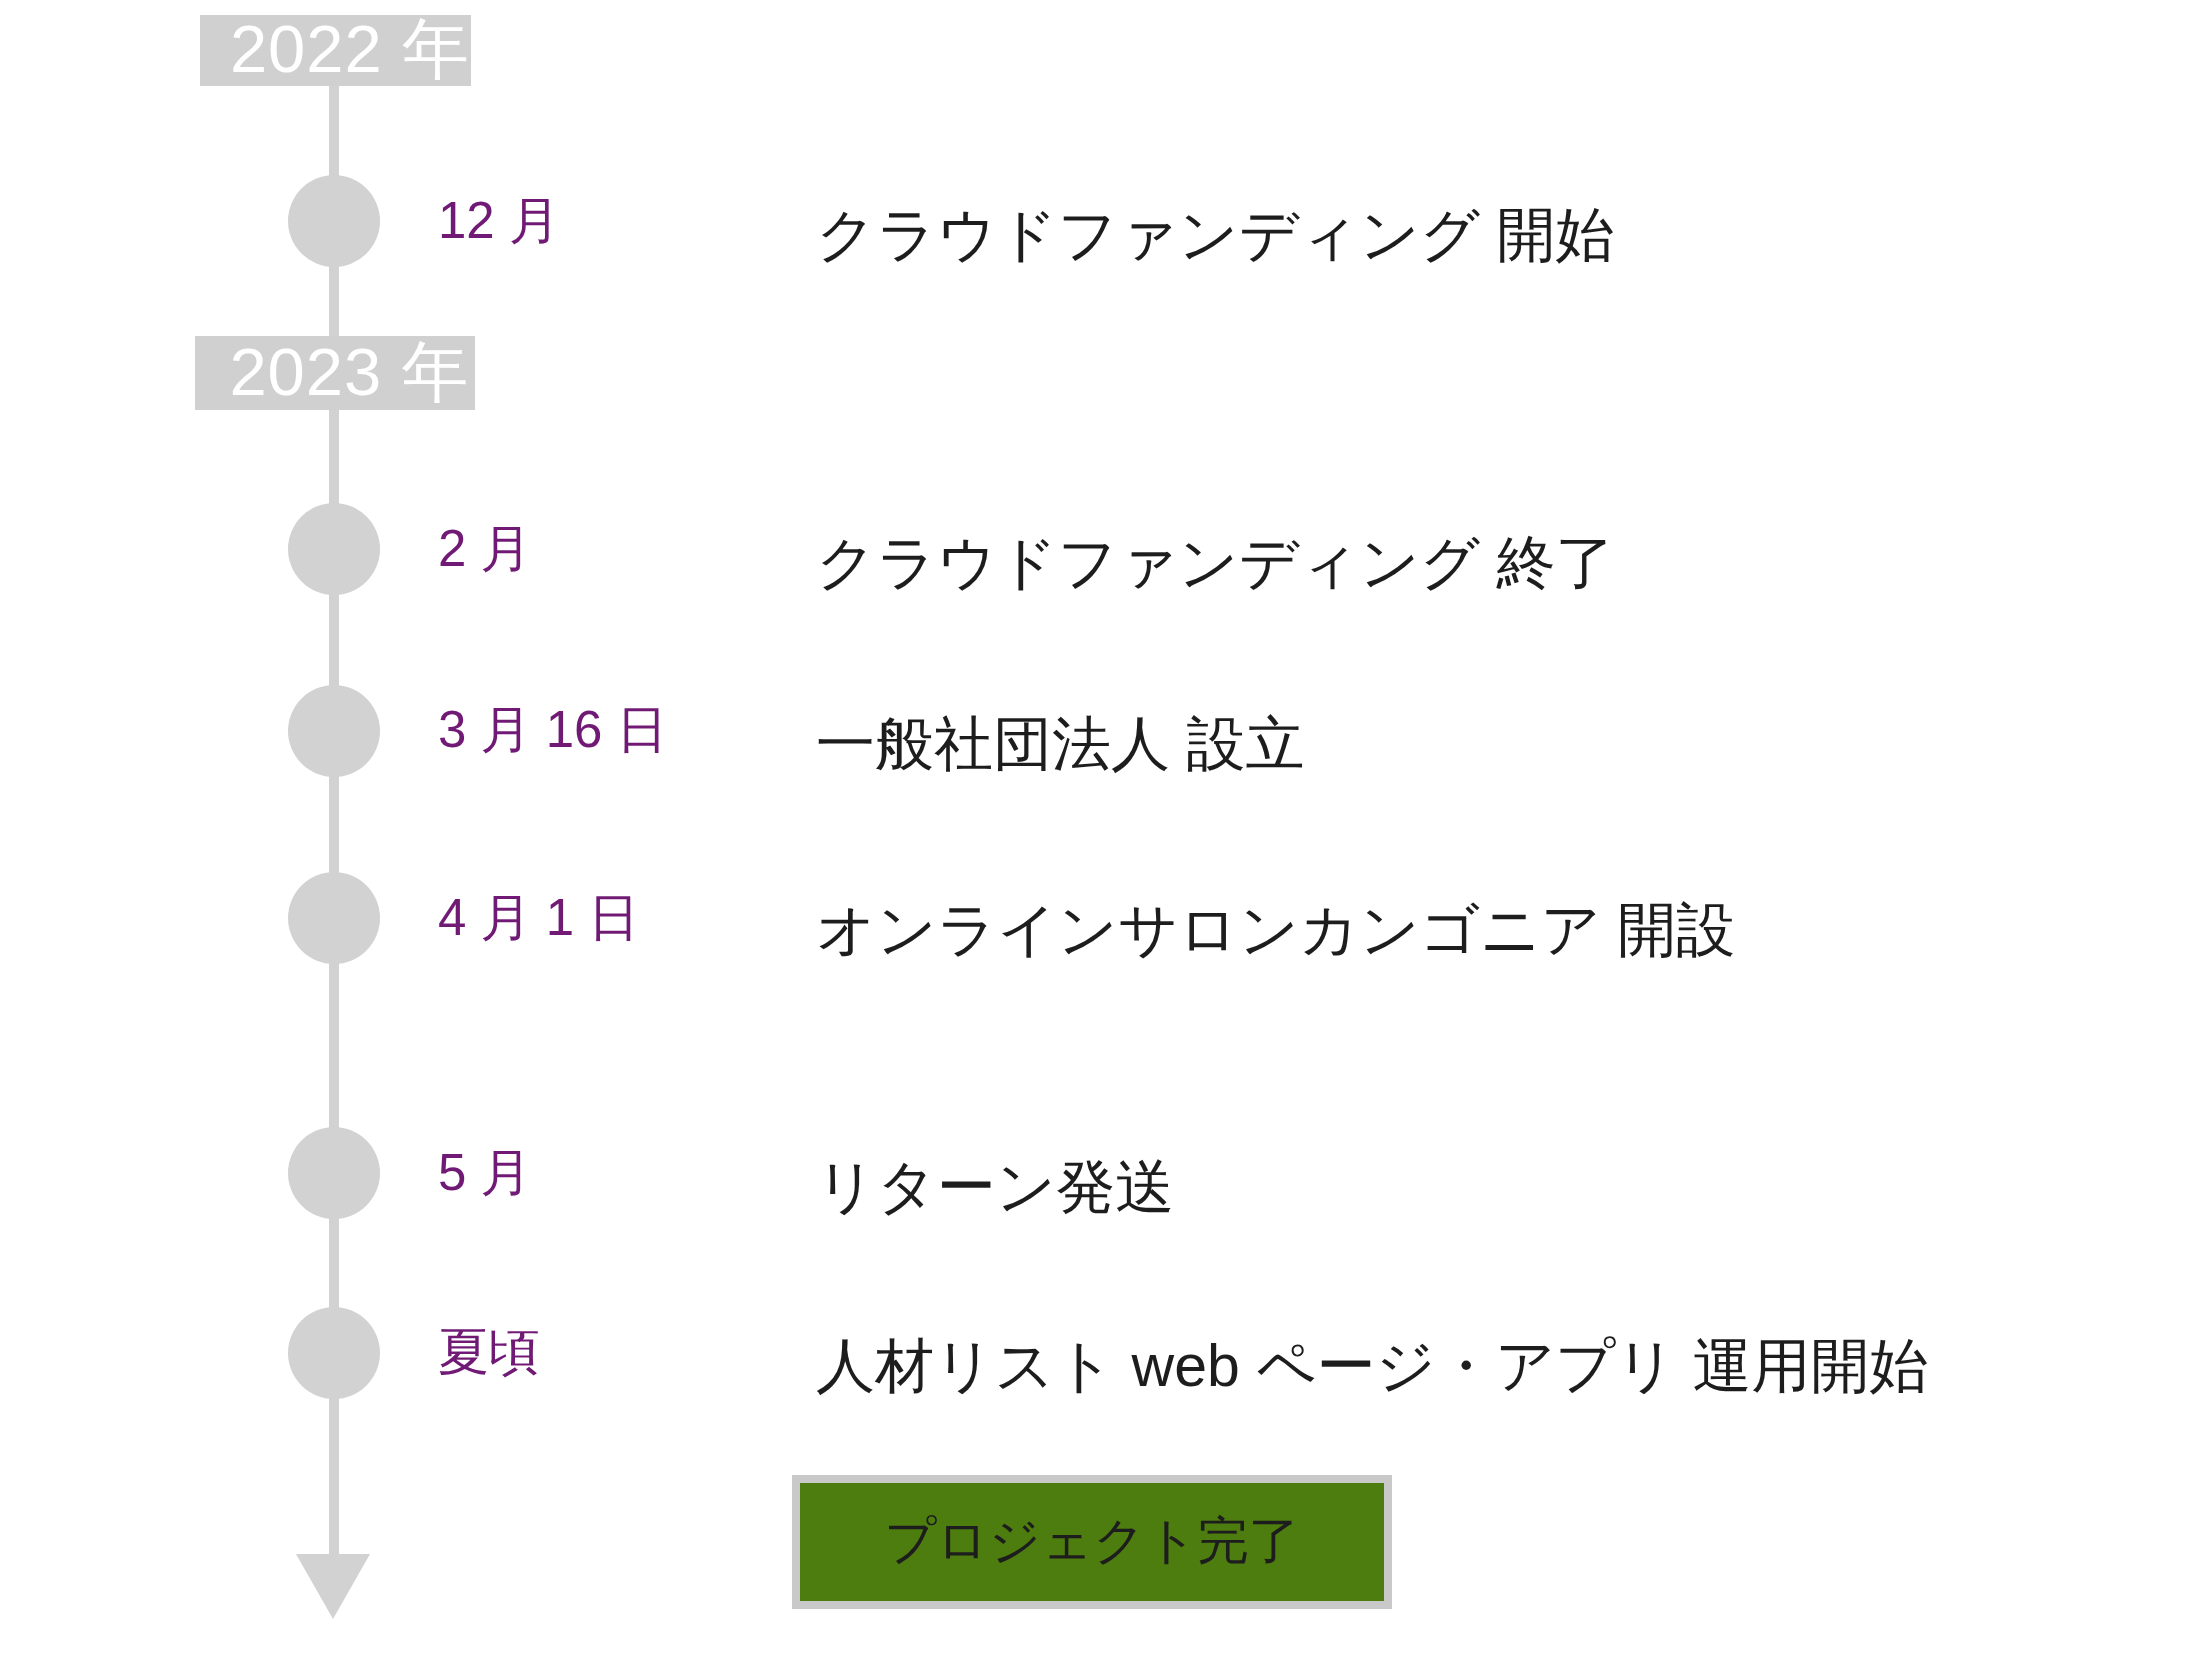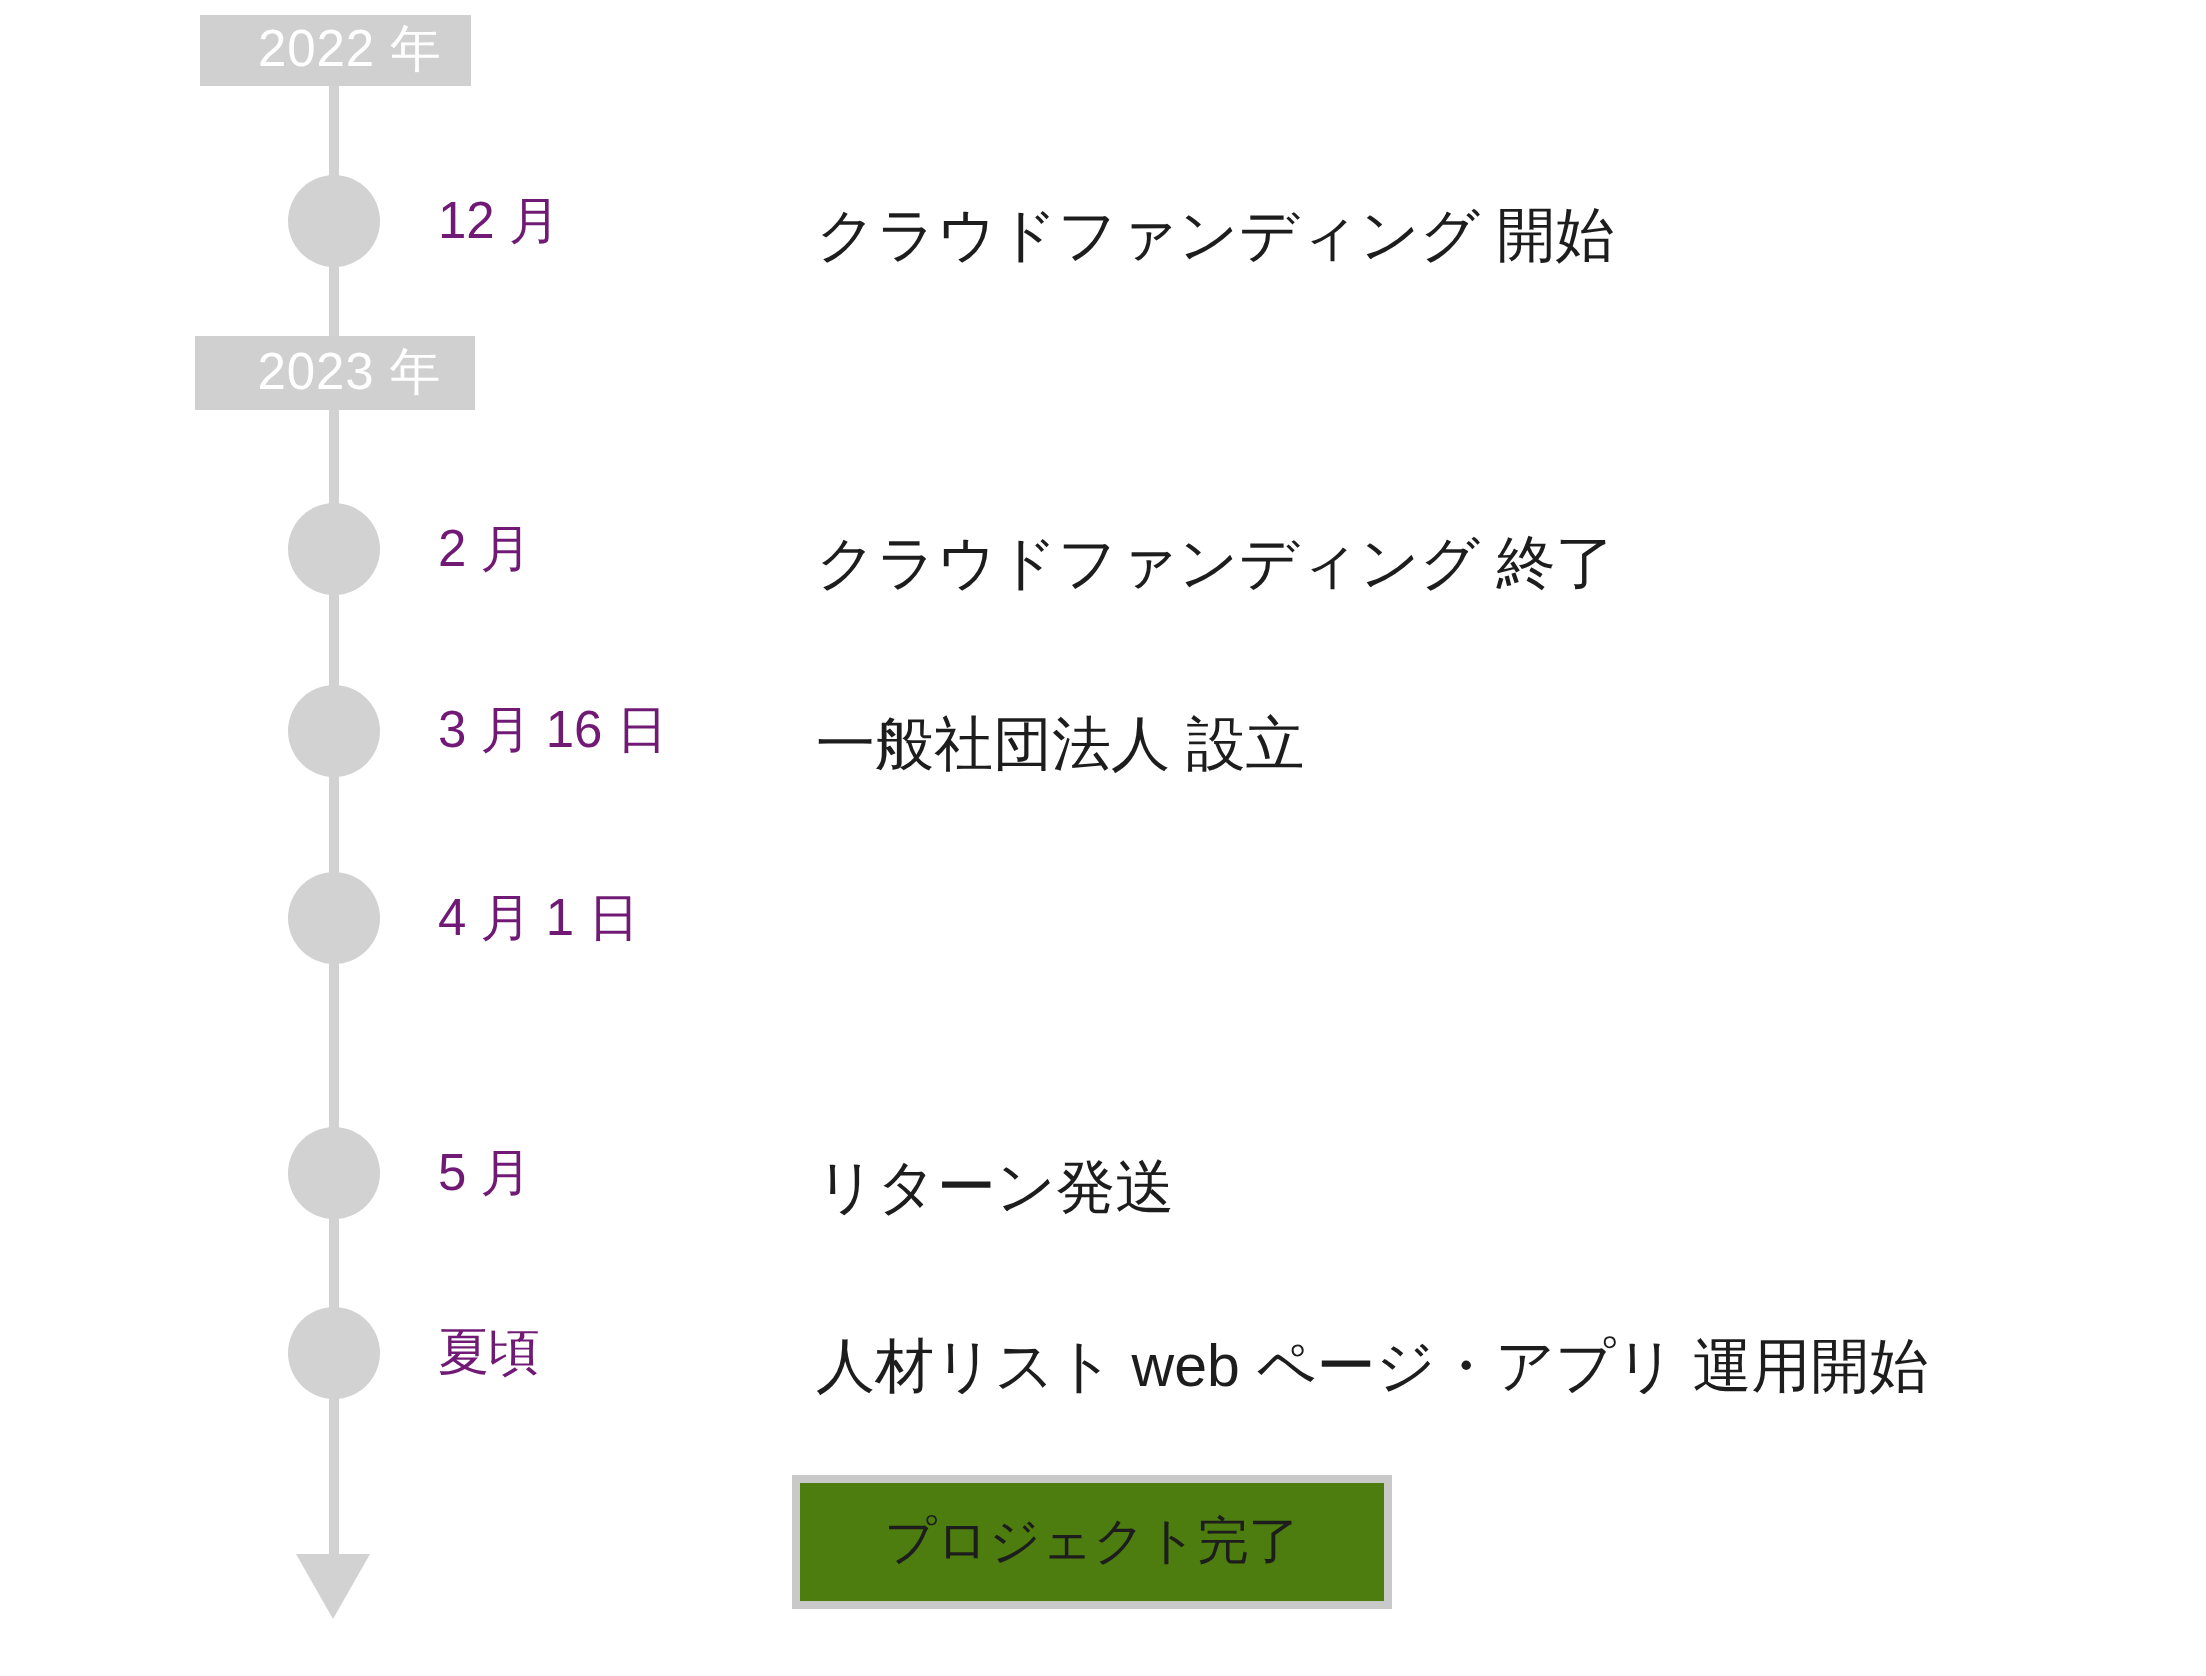--- a/index.html
+++ b/index.html
@@ -38,21 +38,21 @@
     border-left: 37px solid transparent;
     border-right: 37px solid transparent;
     border-top: 65px solid #d2d2d2;
   }
 
   
   .year-badge {
     position: absolute;
     background: #d0d0d0;
     color: #ffffff;
-    font-size: 51px;
+    font-size: 67px;
     line-height: 1;
     font-weight: 400;
     letter-spacing: 0.9px;
     display: flex;
     align-items: center;
     justify-content: center;
     box-sizing: border-box;
     padding-left: 29px;
   }
   #year-2022 {
@@ -165,20 +165,21 @@
     <div class="event-date" style="top:700px">3 月 16 日</div>
     <div class="event-desc" style="top:700px">
       <span class="line">一般社団法人 設立</span>
     </div>
   </div>
 
   <div class="node-dot" style="top:872px"></div>
   <div class="event-row">
     <div class="event-date" style="top:888px">4 月 1 日</div>
     <div class="event-desc" style="top:886px">
+      <span class="line">オンラインサロンカンゴニア 開設</span>
     </div>
   </div>
 
   <div class="node-dot" style="top:1127px"></div>
   <div class="event-row">
     <div class="event-date" style="top:1143px">5 月</div>
     <div class="event-desc" style="top:1143px">
       <span class="line">リターン発送</span>
     </div>
   </div>

